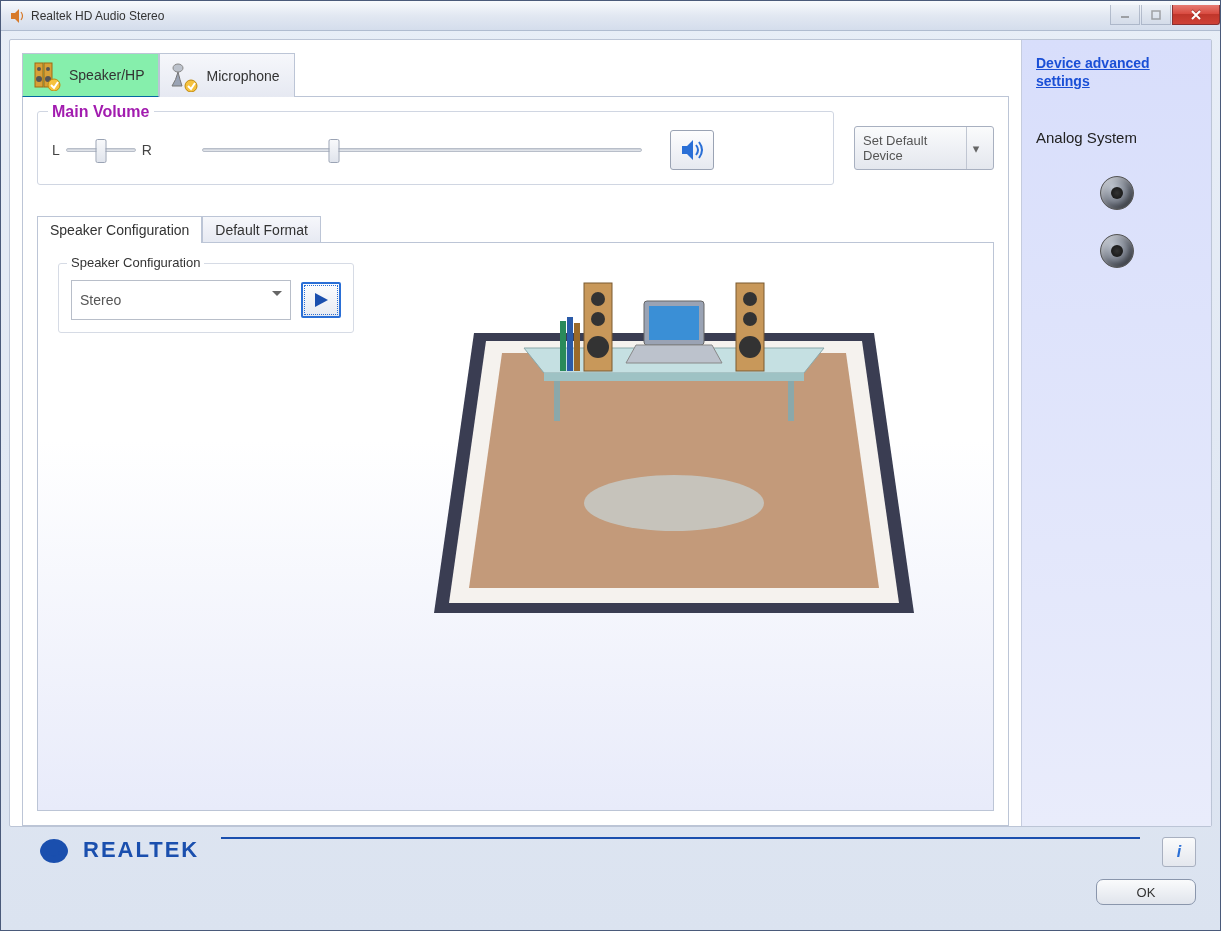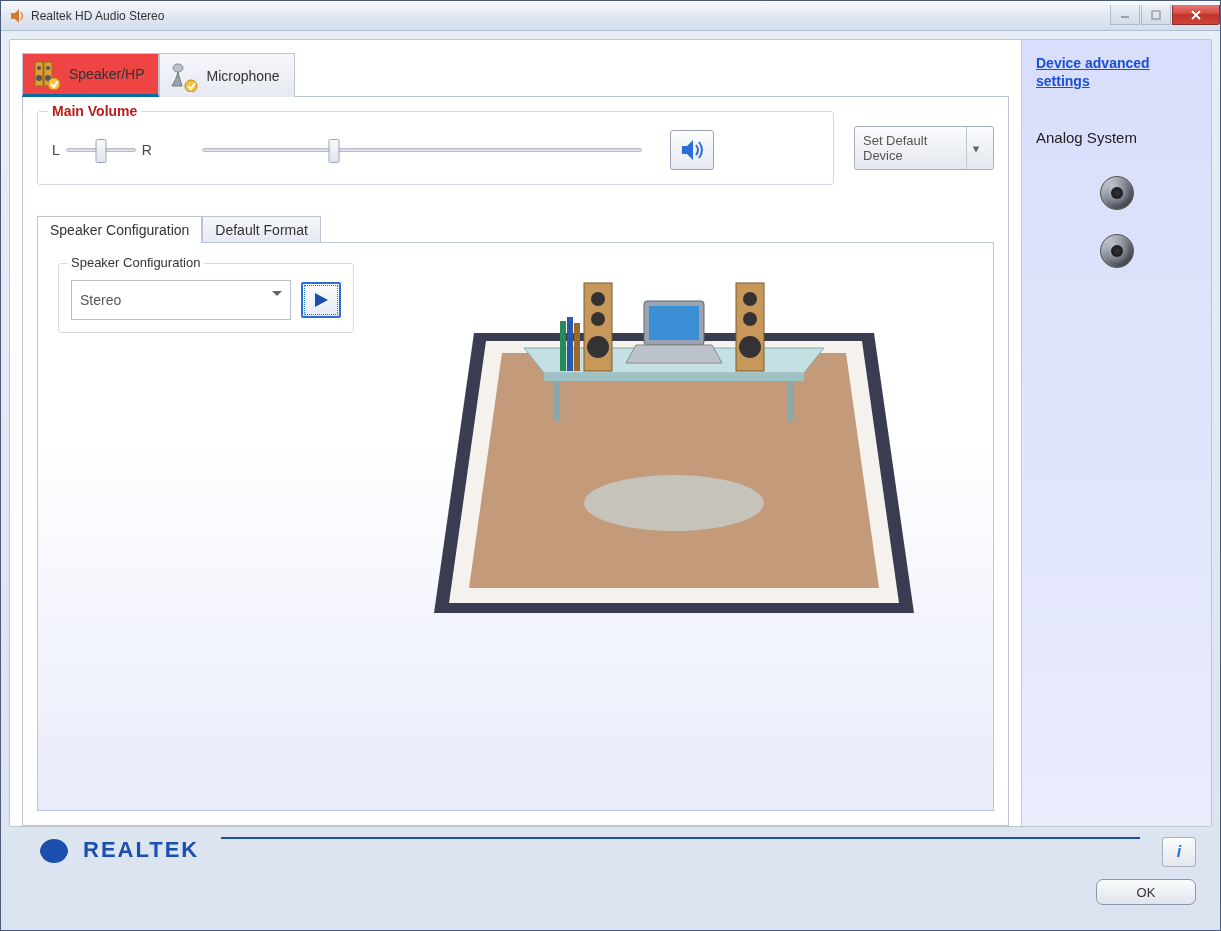--- a/index.html
+++ b/index.html
@@ -65,22 +65,22 @@
 .device-tab {
   display: flex; align-items: center; gap: 6px;
   padding: 0 14px 0 8px;
   border: 1px solid #bcc5d6;
   background: linear-gradient(to bottom, #f6f7fb, #e6e9f2);
   font-size: 14px; color: #333;
   border-bottom: none;
   position: relative; top: 1px;
 }
 .device-tab.active {
-  background: #ef4444;
-  border-bottom: 3px solid #0369a1;
+  background: #86efac;
+  border-bottom: 1px solid #0369a1;
   z-index: 2;
 }
 .device-tab .tab-ico { width: 32px; height: 32px; }
 
 .main-inner {
   flex: 1;
   border: 1px solid #bcc5d6;
   background: #fff;
   padding: 14px;
   display: flex; flex-direction: column;
@@ -88,21 +88,21 @@
 
 .volume-row { display: flex; align-items: center; gap: 20px; }
 .volume-group {
   flex: 1;
   border: 1px solid #d0d6e2; border-radius: 3px;
   padding: 18px 14px 14px; position: relative;
 }
 .volume-group-title {
   position: absolute; top: -9px; left: 10px;
   background: #fff; padding: 0 4px;
-  font-size: 14px; font-weight: bold; color: #b91c1c;
+  font-size: 16px; font-weight: bold; color: #a21caf;
 }
 .volume-controls { display: flex; align-items: center; gap: 10px; }
 .balance { display: flex; align-items: center; gap: 6px; font-size: 14px; color: #444; }
 .slider-track {
   height: 4px; background: linear-gradient(to bottom,#c8cdd6,#e8ebf0);
   border: 1px solid #b8bec9; border-radius: 2px; position: relative;
 }
 .slider-track.small { width: 70px; }
 .slider-track.large { width: 440px; }
 .slider-thumb {

